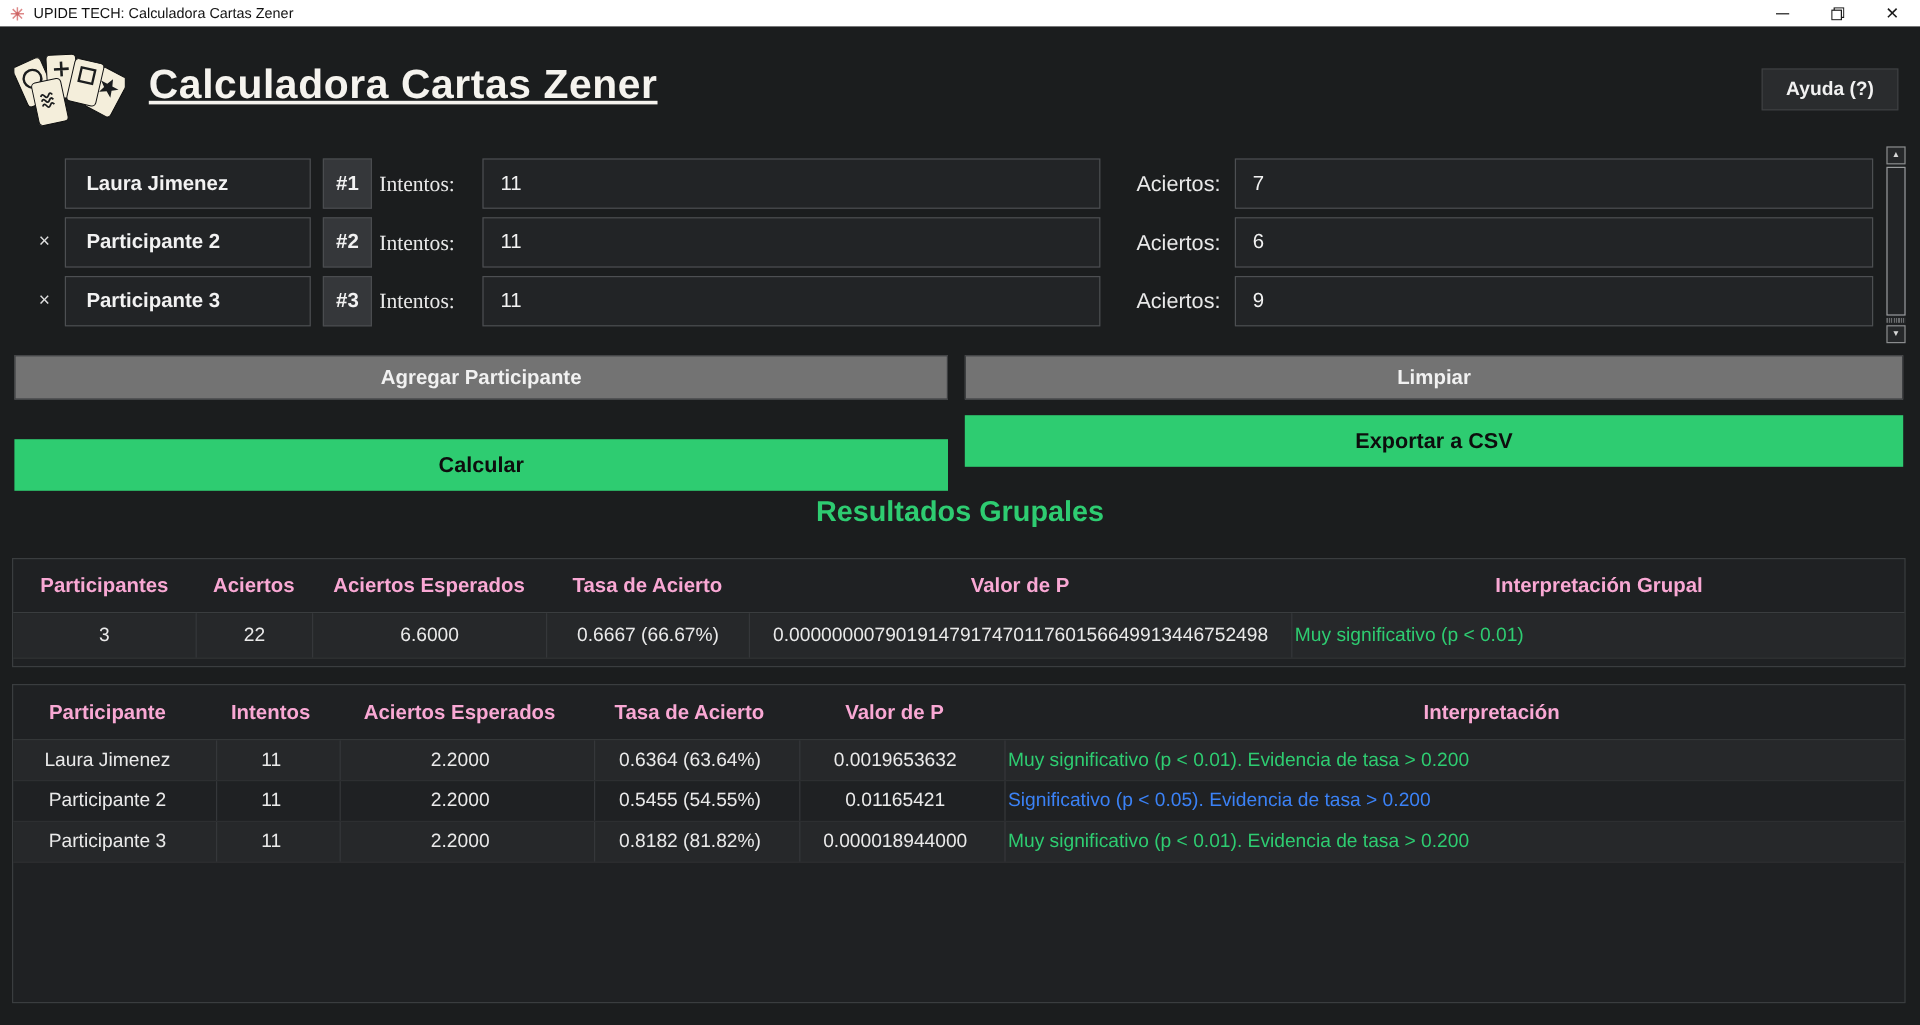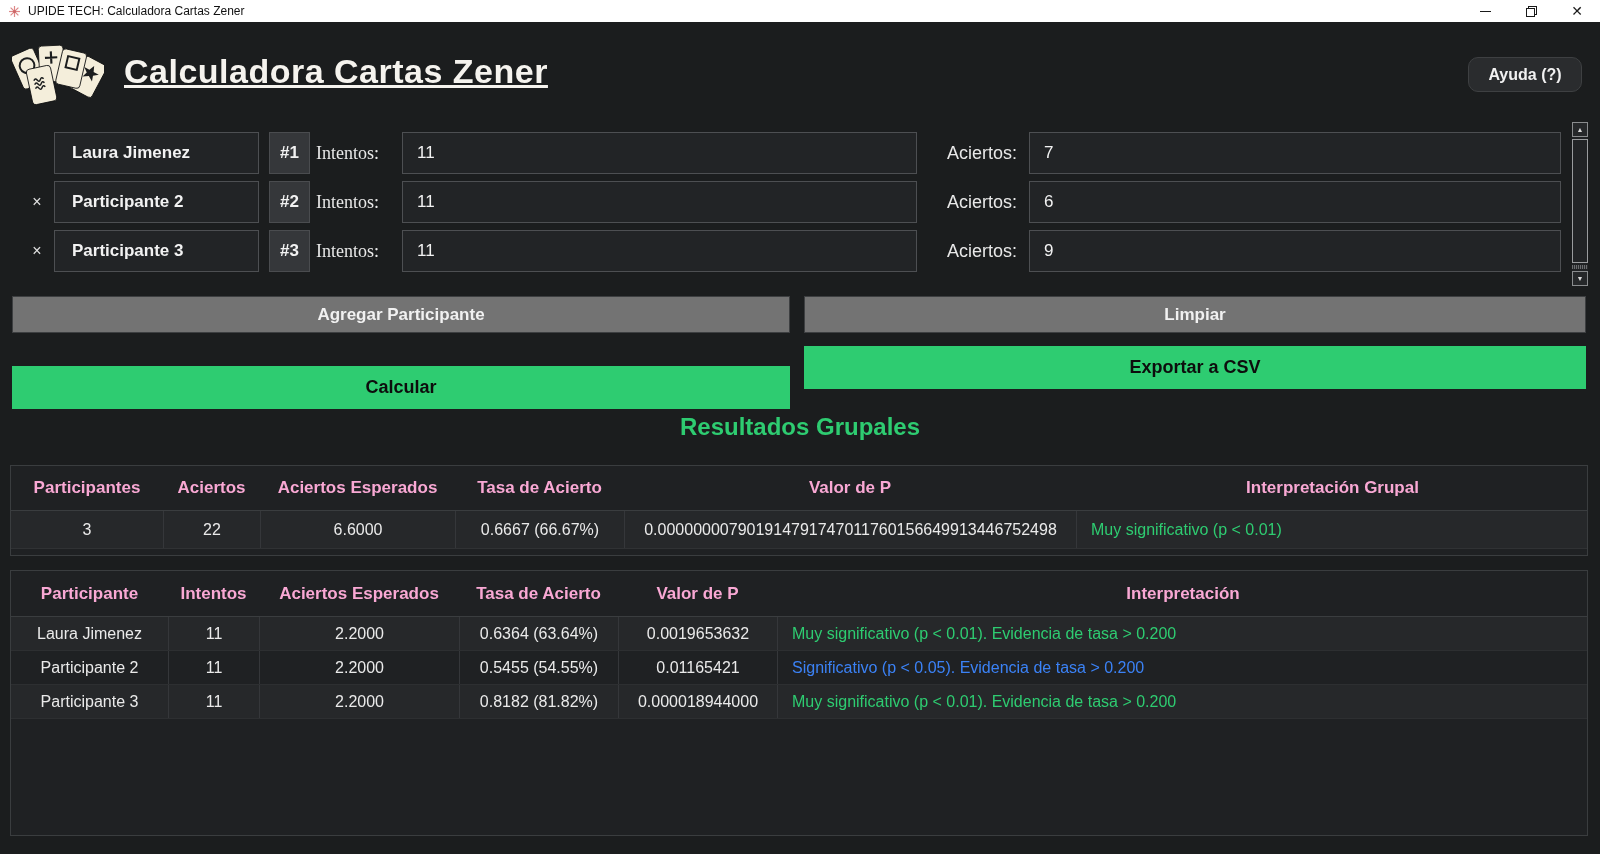--- a/index.html
+++ b/index.html
@@ -12,21 +12,21 @@
   .titlebar-icon { margin-left:8px; width:13px; height:13px; }
   .titlebar-title { margin-left:7px; font-size:12px; color:#111; }
   .win-controls { position:absolute; right:0; top:0; height:22px; display:flex; }
   .win-btn { width:46px; height:22px; display:flex; align-items:center; justify-content:center; color:#1a1a1a; }
   .min-glyph { width:11px; height:0; border-top:1px solid #1a1a1a; }
   .close-glyph { font-size:14px; line-height:1; }
 
   
   .app-header-title { position:absolute; left:124px; top:52px; font-size:34px; font-weight:bold; color:#f5f3ee; letter-spacing:0.5px;text-decoration:underline; }
   .logo { position:absolute; left:12px; top:40px; }
-  .help-btn { position:absolute; left:1468px; top:57px; width:114px; height:35px; background:#2a2c2e; border:1px solid #3e4042; border-radius:10px; color:#f1f1f1; font-weight:bold; font-size:16px; display:flex; align-items:center; justify-content:center; cursor:default; }
+  .help-btn { position:absolute; left:1468px; top:57px; width:114px; height:35px; background:#2a2c2e; border:1px solid #3e4042; border-radius:0; color:#f1f1f1; font-weight:bold; font-size:16px; display:flex; align-items:center; justify-content:center; cursor:default; }
 
   
   .p-row { position:absolute; left:0; width:1600px; height:42px; }
   .remove-btn { position:absolute; left:26px; top:0; width:22px; height:42px; display:flex; align-items:center; justify-content:center; color:#e0e0e0; font-size:16px; background:transparent; border:none; }
   .field { background:#222426; border:1px solid #4d4f52; color:#f2f2f2; font-size:17px; height:42px; font-family:"Liberation Sans", sans-serif; outline:none; }
   .name-field { position:absolute; left:54px; top:0; width:205px; font-weight:bold; padding-left:17px; }
   .badge { position:absolute; left:269px; top:0; width:41px; height:42px; background:#35373a; border:1px solid #4a4c4f; color:#f2f2f2; font-weight:bold; font-size:17px; display:flex; align-items:center; justify-content:center; }
   .row-label { position:absolute; top:0; height:42px; display:flex; align-items:center; color:#e8e8e8; font-size:18px; }
   .lbl-intentos { left:316px;font-family:Liberation Serif, serif; }
   .lbl-aciertos { left:947px; }
@@ -52,31 +52,31 @@
 
   
   .section-title { position:absolute; left:0; top:413px; width:1600px; text-align:center; font-size:24px; font-weight:bold; color:#2ecc71; }
 
   .tbl { position:absolute; left:10px; width:1578px; background:#1f2123; border:1px solid #3a3d3f; }
   .tbl-header { display:grid; border-bottom:1px solid #3a3d3f; }
   .tbl-row { display:grid; }
   .th { display:flex; align-items:center; justify-content:center; font-weight:bold; font-size:17px; color:#f9a8d4; }
   .td { display:flex; align-items:center; justify-content:center; font-size:16px; color:#eaeaea; border-left:1px solid #35373a; overflow:hidden; }
   .td:first-child { border-left:none; }
-  .td.interp { justify-content:flex-start; padding-left:14px; }
+  .td.interp { justify-content:flex-start; padding-left:2px; }
   .ok { color:#2ecc71; }
   .warn { color:#3b82f6; }
 
   .group-tbl { top:465px; height:91px; }
   .group-cols { grid-template-columns:152px 97px 195px 169px 452px 513px; }
   .group-tbl .tbl-header { height:45px; }
   .group-tbl .tbl-row { height:38px; background:#26282a; border-bottom:1px solid #303234; }
 
   .ind-tbl { top:570px; height:266px; }
-  .ind-cols { grid-template-columns:157px 91px 200px 159px 159px 812px; }
+  .ind-cols { grid-template-columns:157px 91px 200px 159px 159px 812px;gap:12px; }
   .ind-tbl .tbl-header { height:46px; }
   .ind-tbl .tbl-row { height:34px; border-bottom:1px solid #2d2f31; }
   .ind-tbl .tbl-row.alt { background:#26282a; }
 </style>
 </head>
 <body>
 
 <div id="app">
 
   <div class="titlebar">

